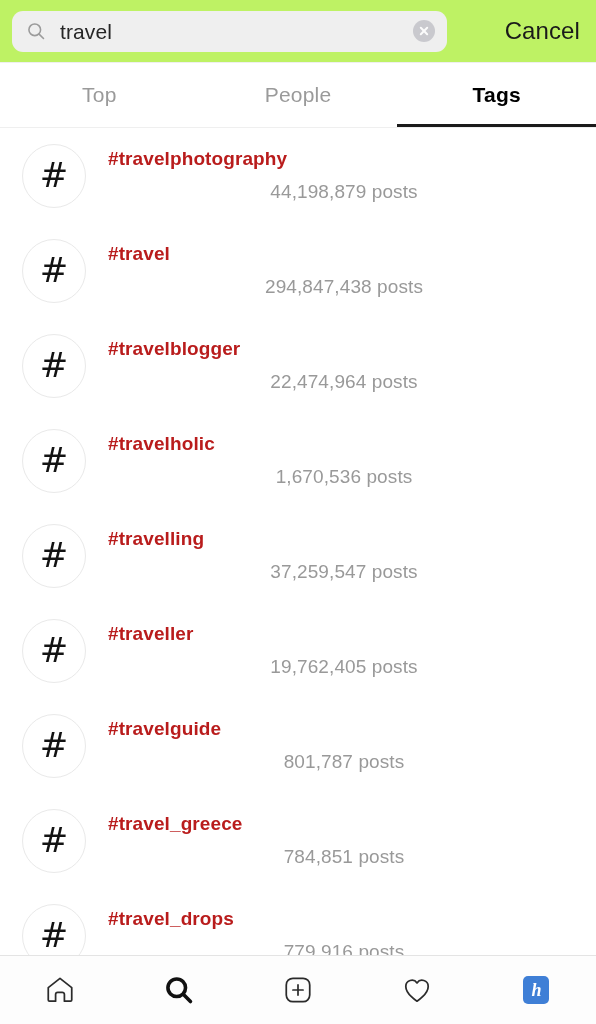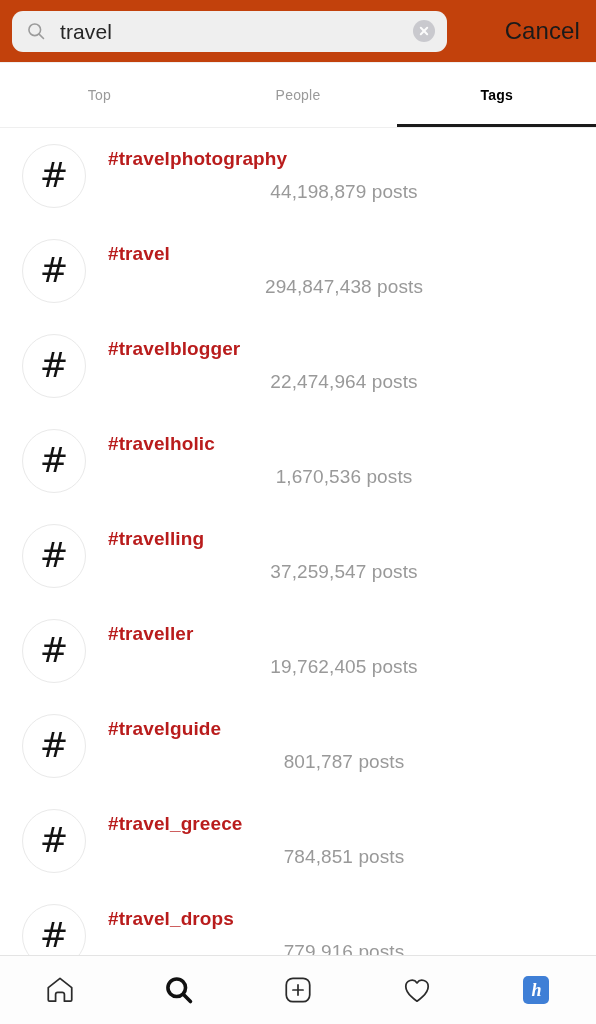--- a/index.html
+++ b/index.html
@@ -22,21 +22,21 @@
     flex-direction: column;
   }
 
   
   .search-header {
     height: 62px;
     flex: 0 0 62px;
     display: flex;
     align-items: center;
     padding: 0 12px;
-    background: #c2410c;
+    background: #bef264;
   }
 
   .search-field {
     flex: 1 1 auto;
     height: 41px;
     background: #efefef;
     border-radius: 11px;
     display: flex;
     align-items: center;
     padding: 0 12px 0 14px;
@@ -105,21 +105,21 @@
     background: #ffffff;
     position: relative;
   }
 
   .tab {
     flex: 1 1 0;
     display: flex;
     align-items: center;
     justify-content: center;
     position: relative;
-    font-size: 14px;
+    font-size: 21px;
     color: #9a9a9a;
     letter-spacing: .2px;
   }
 
   .tab.active {
     color: #000000;
     font-weight: bold;
   }
 
   .tab.active::after {

